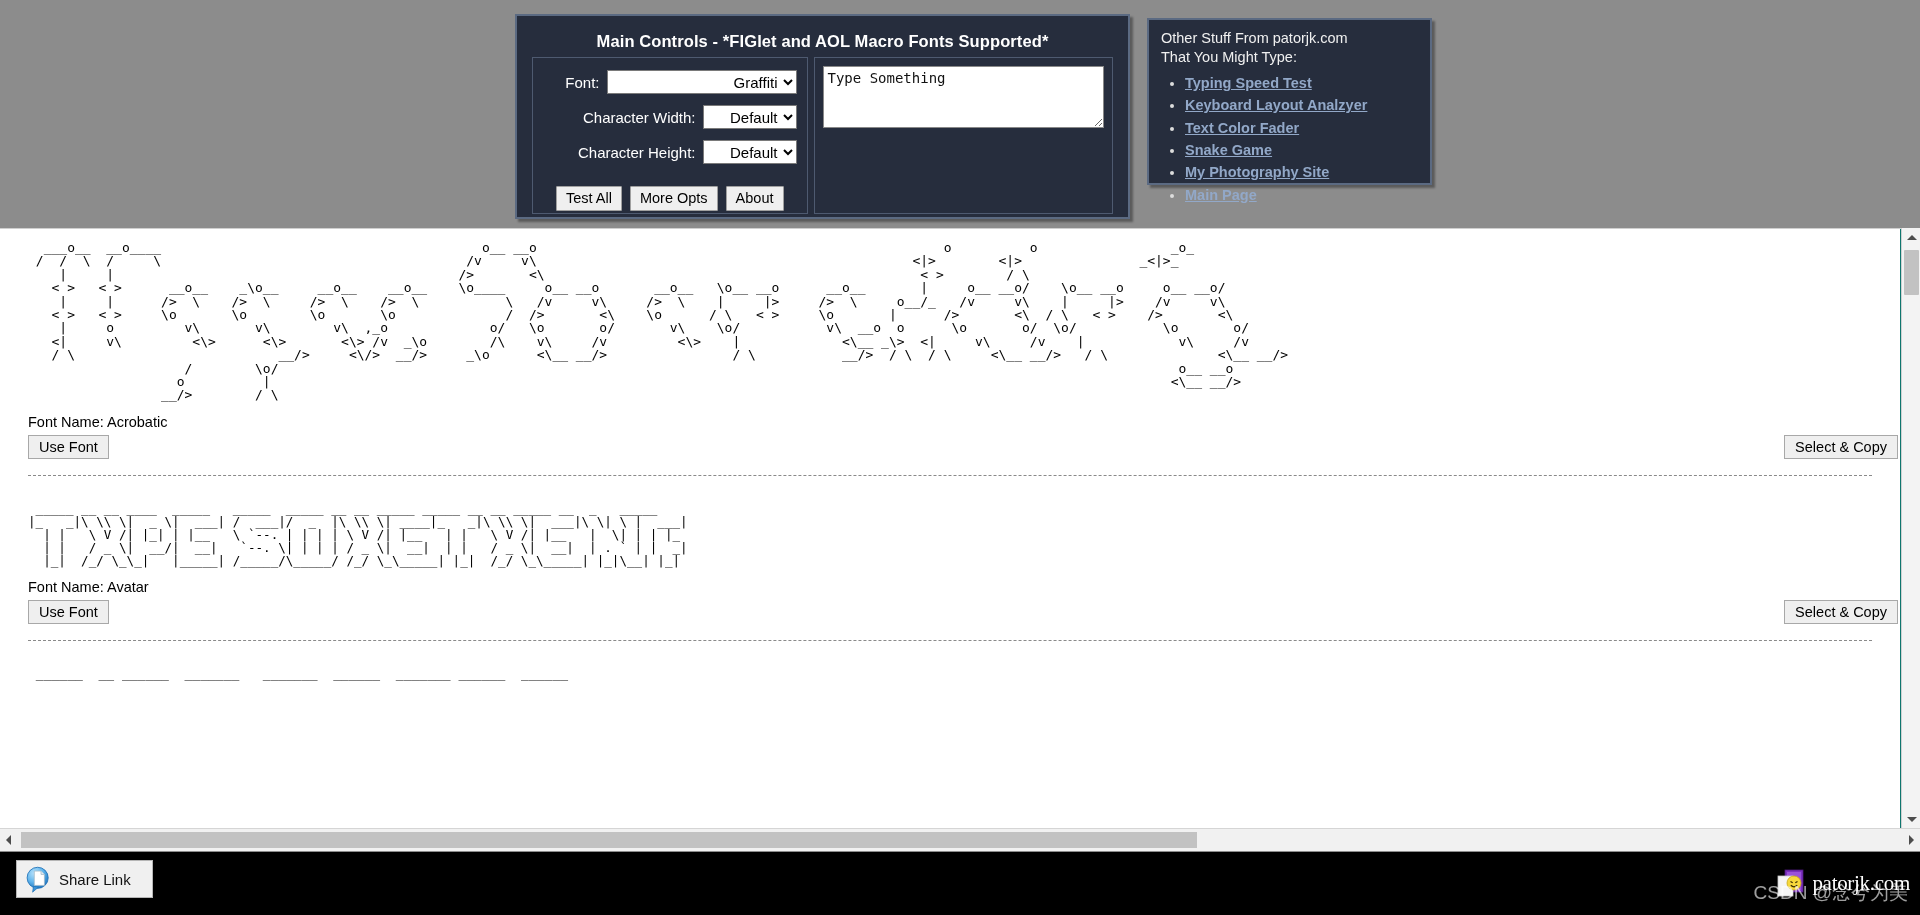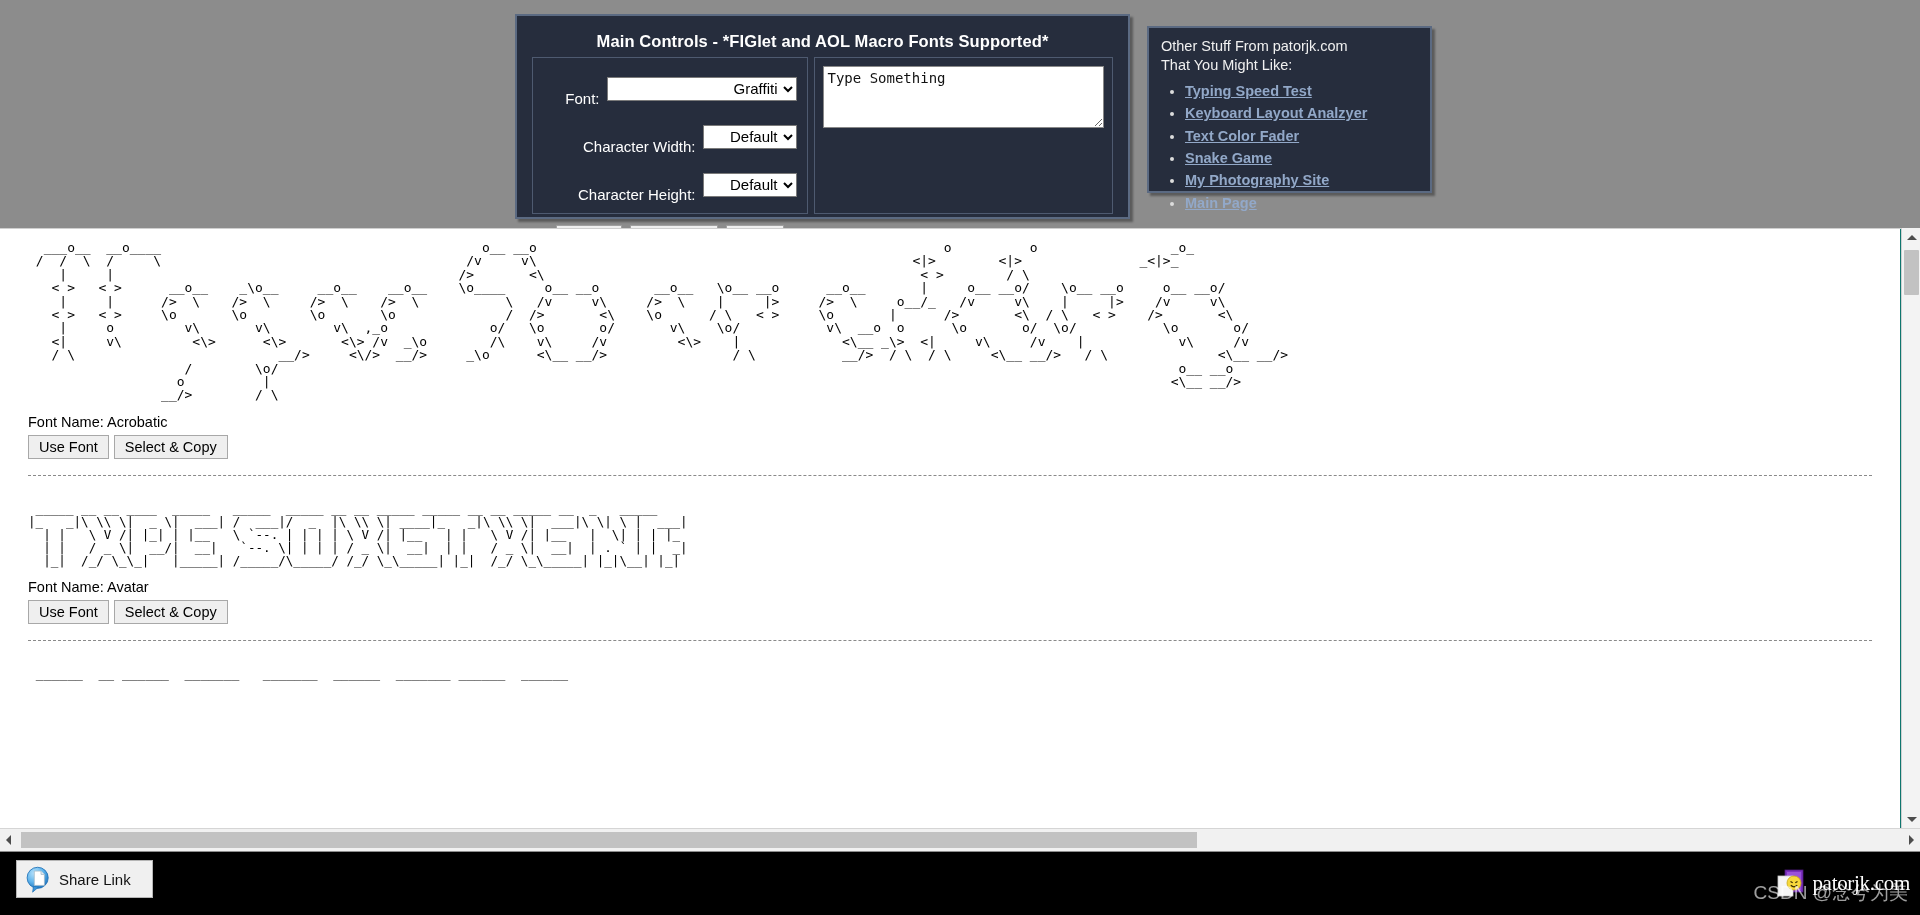--- a/index.html
+++ b/index.html
@@ -89,21 +89,20 @@
     color: #ffffff;
     font-size: 15px;
   }
   .ctl-row:first-child { margin-top: 2px; }
 
   .ctl-label {
     color: #ffffff;
     font-size: 15px;
     margin-right: 7px;
     white-space: nowrap;
-    margin-top: 20px;
   }
 
   select.ctl-select {
     font-family: "Liberation Sans", sans-serif;
     font-size: 15px;
     background: #ffffff;
     color: #000000;
     border: 1px solid #7a7a7a;
     padding: 1px 2px;
     height: 24px;
@@ -144,21 +143,21 @@
     border: 1px solid #888888;
     padding: 3px 4px;
     resize: both;
     line-height: 1.25;
     overflow: hidden;
   }
 
   
   #other-stuff {
     left: 1147px;
-    top: 26px;
+    top: 18px;
     width: 285px;
     height: 167px;
     padding: 9px 10px 8px 12px;
   }
 
   .other-head {
     color: #f0f0f0;
     font-size: 14.5px;
     line-height: 1.28;
     margin-bottom: 6px;
@@ -223,21 +222,22 @@
   .font-name {
     font-family: "Liberation Sans", sans-serif;
     font-size: 14.5px;
     color: #000000;
     padding: 6px 0 0 28px;
   }
 
   .font-btns {
     padding: 5px 0 0 28px;
     display: flex;
-    gap: 3px;
+    gap: 12px;
+    justify-content: space-between;
   }
 
   .font-btn {
     font-family: "Liberation Sans", sans-serif;
     font-size: 14.5px;
     background: #efefef;
     color: #000000;
     border: 1px solid #a8a8a8;
     padding: 3px 10px;
     cursor: pointer;
@@ -425,21 +425,21 @@
         <div class="inner-box" id="text-box">
           <textarea id="input-text" placeholder="Type Something" style="">Type Something</textarea>
         </div>
 
       </div>
     </div>
 
     <div class="panel" id="other-stuff">
       <div class="other-head">
         <div>Other Stuff From patorjk.com</div>
-        <div>That You Might Like:</div>
+        <div>That You Might Type:</div>
       </div>
       <ul class="link-list" id="link-list">
           <li><a>Typing Speed Test</a></li>
           <li><a>Keyboard Layout Analzyer</a></li>
           <li><a>Text Color Fader</a></li>
           <li><a>Snake Game</a></li>
           <li><a>My Photography Site</a></li>
           <li><a>Main Page</a></li>
         </ul>
     </div>

